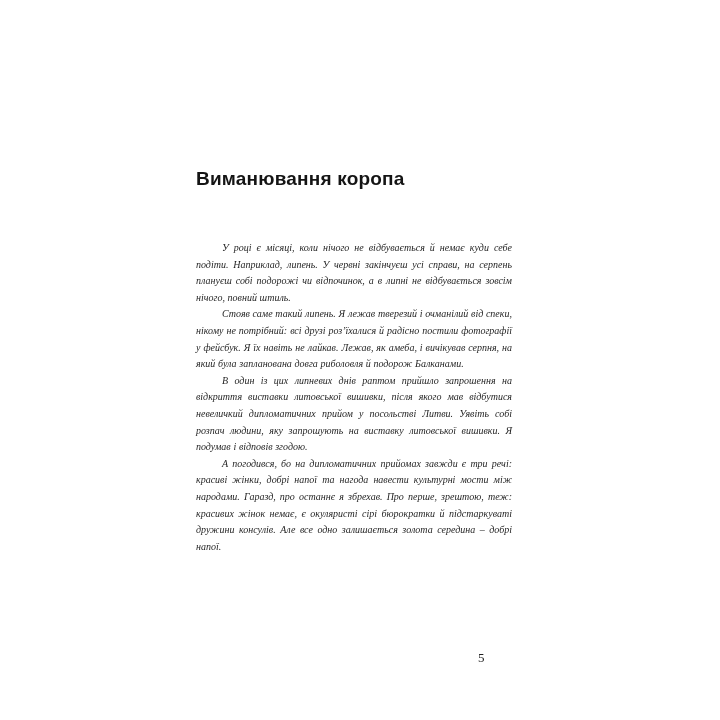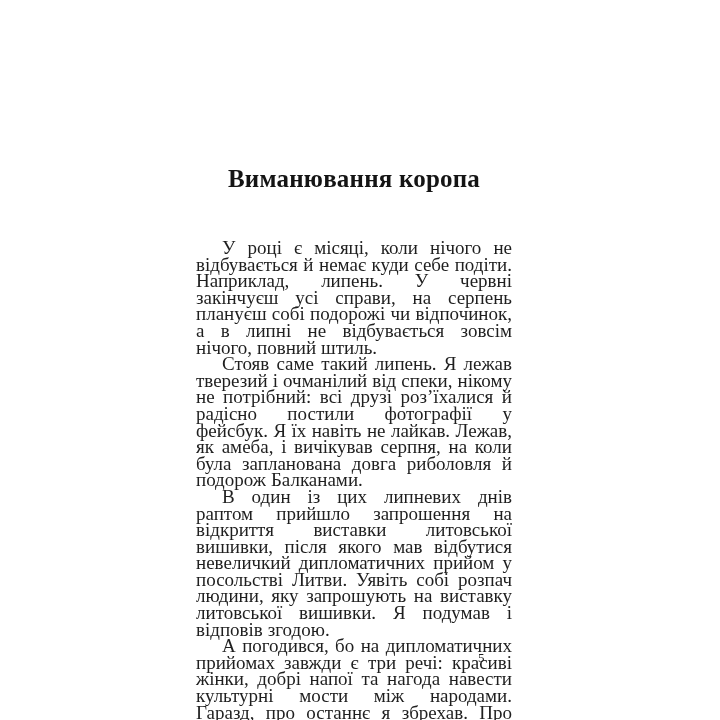--- a/index.html
+++ b/index.html
@@ -21,55 +21,55 @@
       background: #ffffff;
       overflow: hidden;
     }
     .text-block {
       position: absolute;
       left: 196px;
       top: 168px;
       width: 316px;
     }
     .chapter-title {
-      font-family: Liberation Serif, serif;
+      font-family: Liberation Sans, sans-serif;
       font-weight: 700;
-      font-size: 25px;
+      font-size: 19px;
       line-height: 22px;
-      text-align: center;
       margin: 0 0 50px 0;
       color: #141414;
       letter-spacing: 0.2px;
     }
     .body-text p {
       margin: 0;
-      font-size: 19px;
+      font-size: 10px;
       line-height: 16.6px;
       text-align: justify;
       text-indent: 26px;
       hyphens: auto;
       -webkit-hyphens: auto;
       word-spacing: 0.2px;
+      font-style: italic;
     }
     .page-number {
       position: absolute;
       left: 478px;
       top: 650px;
       font-size: 13px;
       line-height: 16px;
       color: #1f1f1f;
     }
   </style>
 </head>
 <body>
 
 <div class="page">
   <div class="text-block">
     <h1 class="chapter-title">Виманювання коропа</h1>
     <div class="body-text">
       <p>У році є місяці, коли нічого не відбувається й немає куди себе подіти. Наприклад, липень. У червні закінчуєш усі справи, на серпень плануєш собі подорожі чи відпочинок, а в липні не відбувається зовсім нічого, повний штиль.</p>
-      <p>Стояв саме такий липень. Я лежав тверезий і очманілий від спеки, нікому не потрібний: всі друзі роз’їхалися й радісно постили фотографії у фейсбук. Я їх навіть не лайкав. Лежав, як амеба, і вичікував серпня, на коли була запланована довга риболовля й подорож Балканами.</p>
+      <p>Стояв саме такий липень. Я лежав тверезий і очманілий від спеки, нікому не потрібний: всі друзі роз’їхалися й радісно постили фотографії у фейсбук. Я їх навіть не лайкав. Лежав, як амеба, і вичікував серпня, на який була запланована довга риболовля й подорож Балканами.</p>
       <p>В один із цих липневих днів раптом прийшло запрошення на відкриття виставки литовської вишивки, після якого мав відбутися невеличкий дипломатичних прийом у посольстві Литви. Уявіть собі розпач людини, яку запрошують на виставку литовської вишивки. Я подумав і відповів згодою.</p>
       <p>А погодився, бо на дипломатичних прийомах завжди є три речі: красиві жінки, добрі напої та нагода навести культурні мости між народами. Гаразд, про останнє я збрехав. Про перше, зрештою, теж: красивих жінок немає, є окуляристі сірі бюрократки й підстаркуваті дружини консулів. Але все одно залишається золота середина – добрі напої.</p>
     </div>
   </div>
   <div class="page-number">5</div>
 </div>
 
 </body></html>

